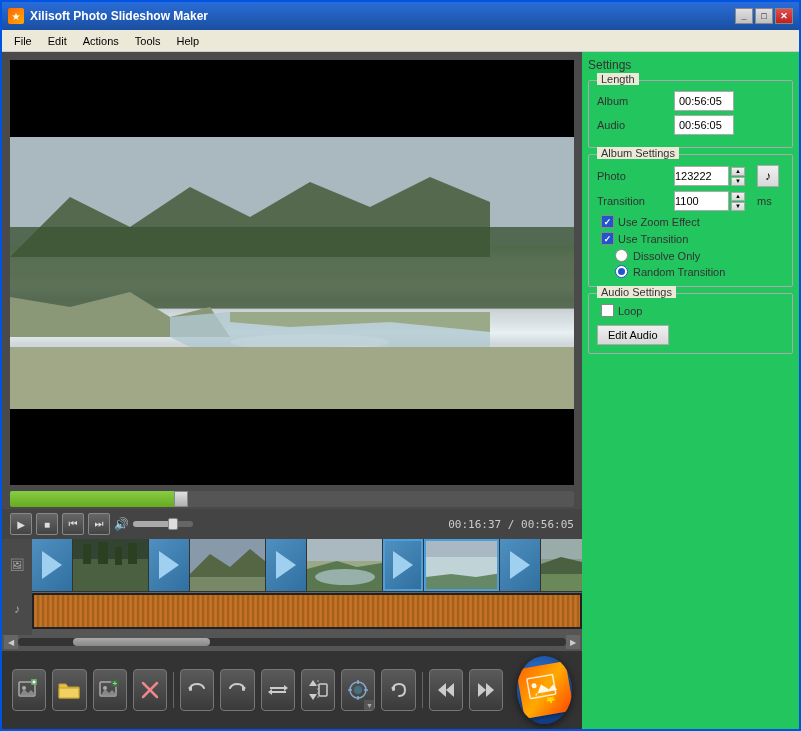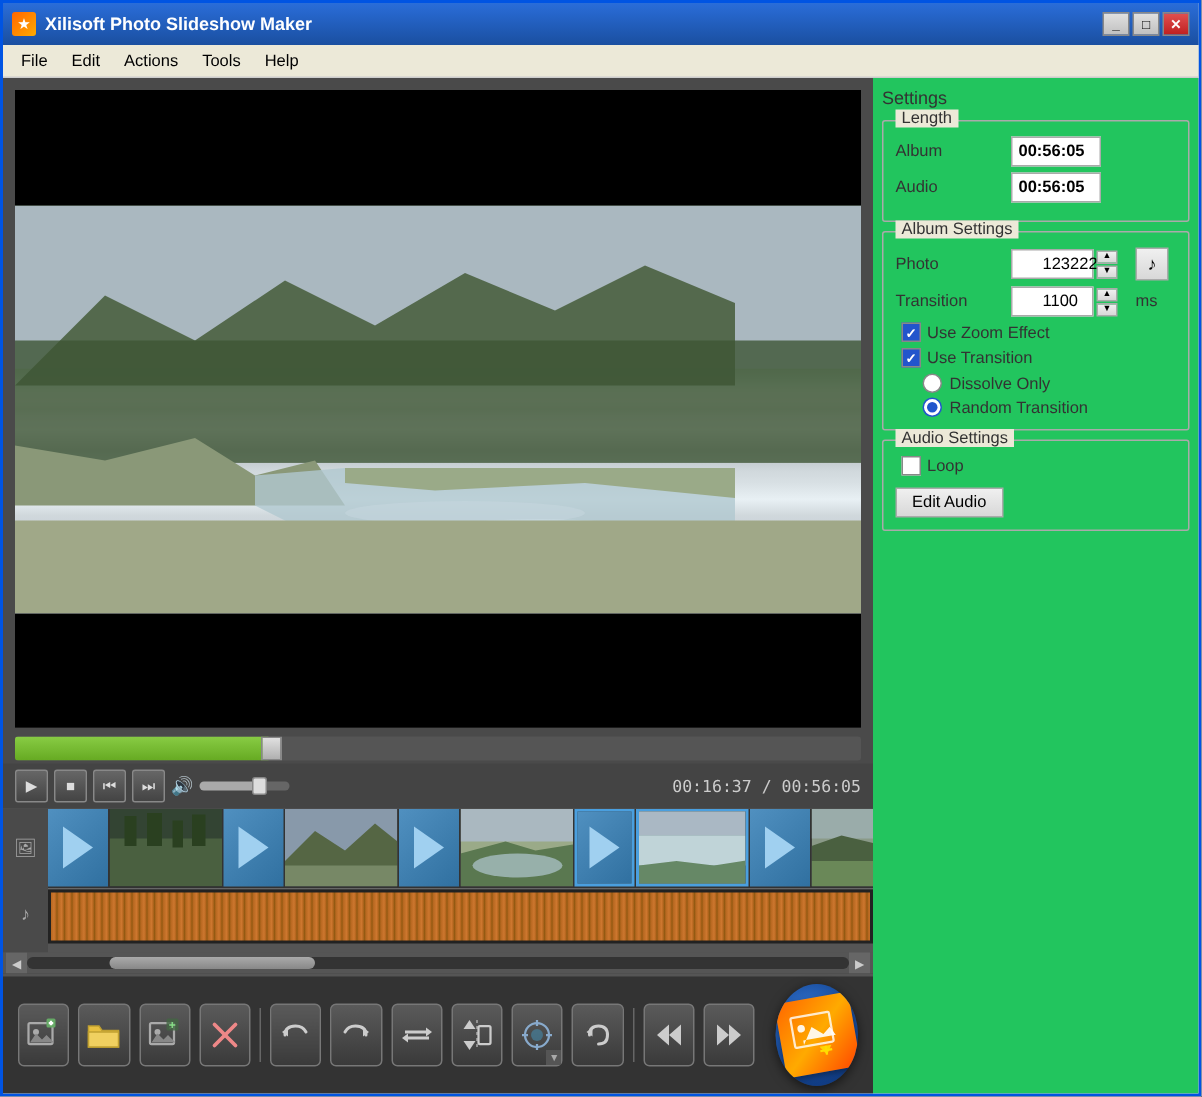--- a/index.html
+++ b/index.html
@@ -436,33 +436,32 @@
     }
     .value-box {
       border: 1px solid #aaa;
       background: white;
       padding: 1px 4px;
       font-size: 11px;
       min-width: 60px;
       height: 20px;
       display: flex;
       align-items: center;
-      font-weight: bold;
     }
     .spinner-group {
       display: flex;
       align-items: center;
       gap: 2px;
     }
     .spinner-input {
       border: 1px solid #aaa;
       background: white;
       width: 55px;
       height: 20px;
-      padding: 1px 20px;
+      padding: 1px 0;
       font-size: 11px;
       display: flex;
       align-items: center;
     }
     .spinner-arrows {
       display: flex;
       flex-direction: column;
       gap: 1px;
     }
     .spinner-arrow {

